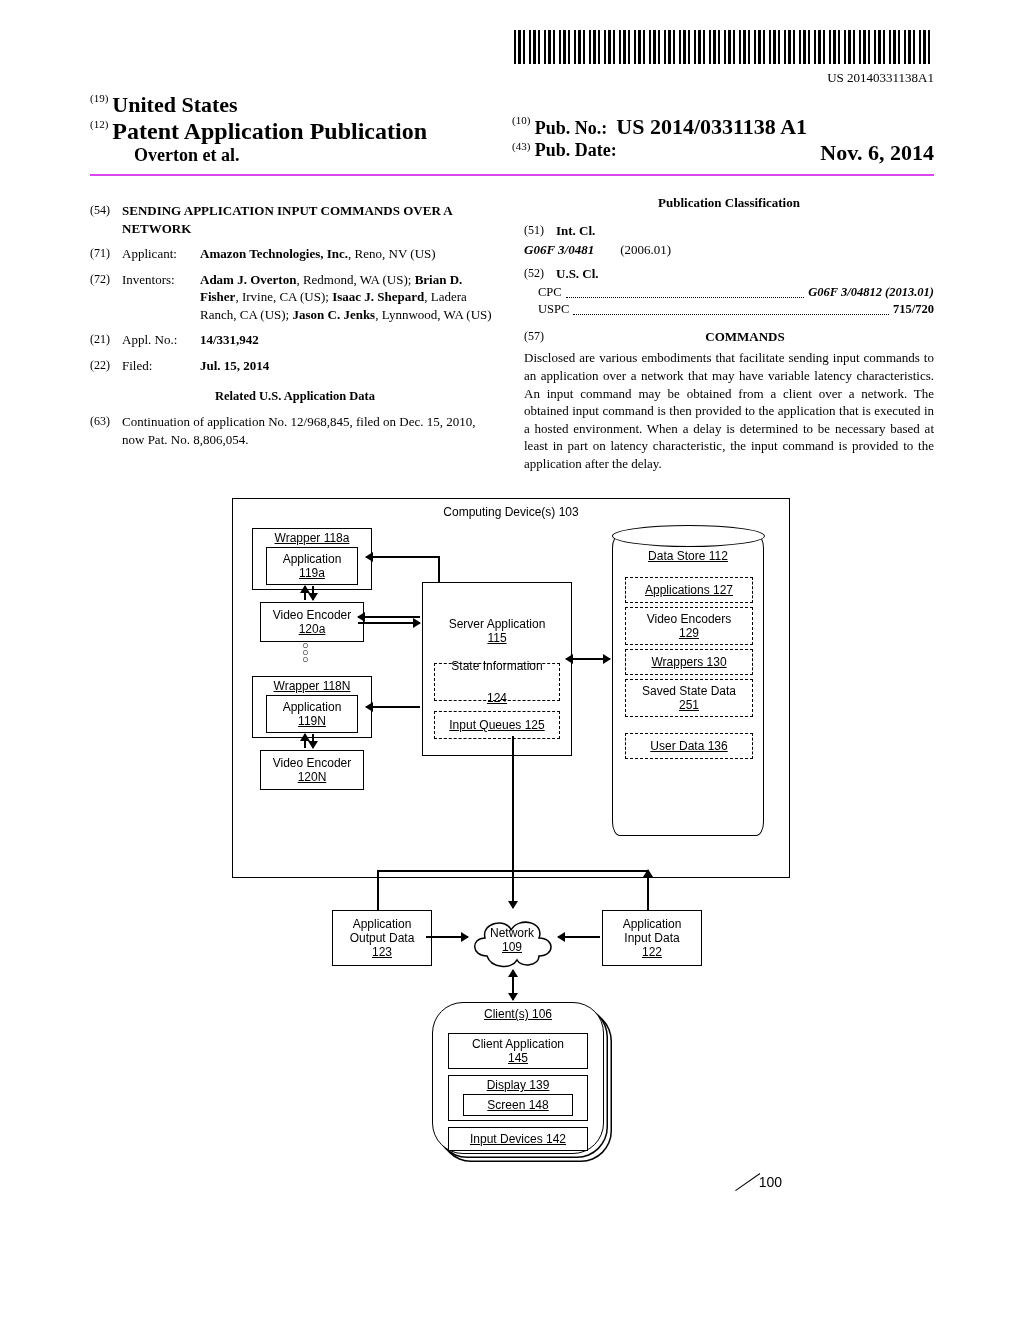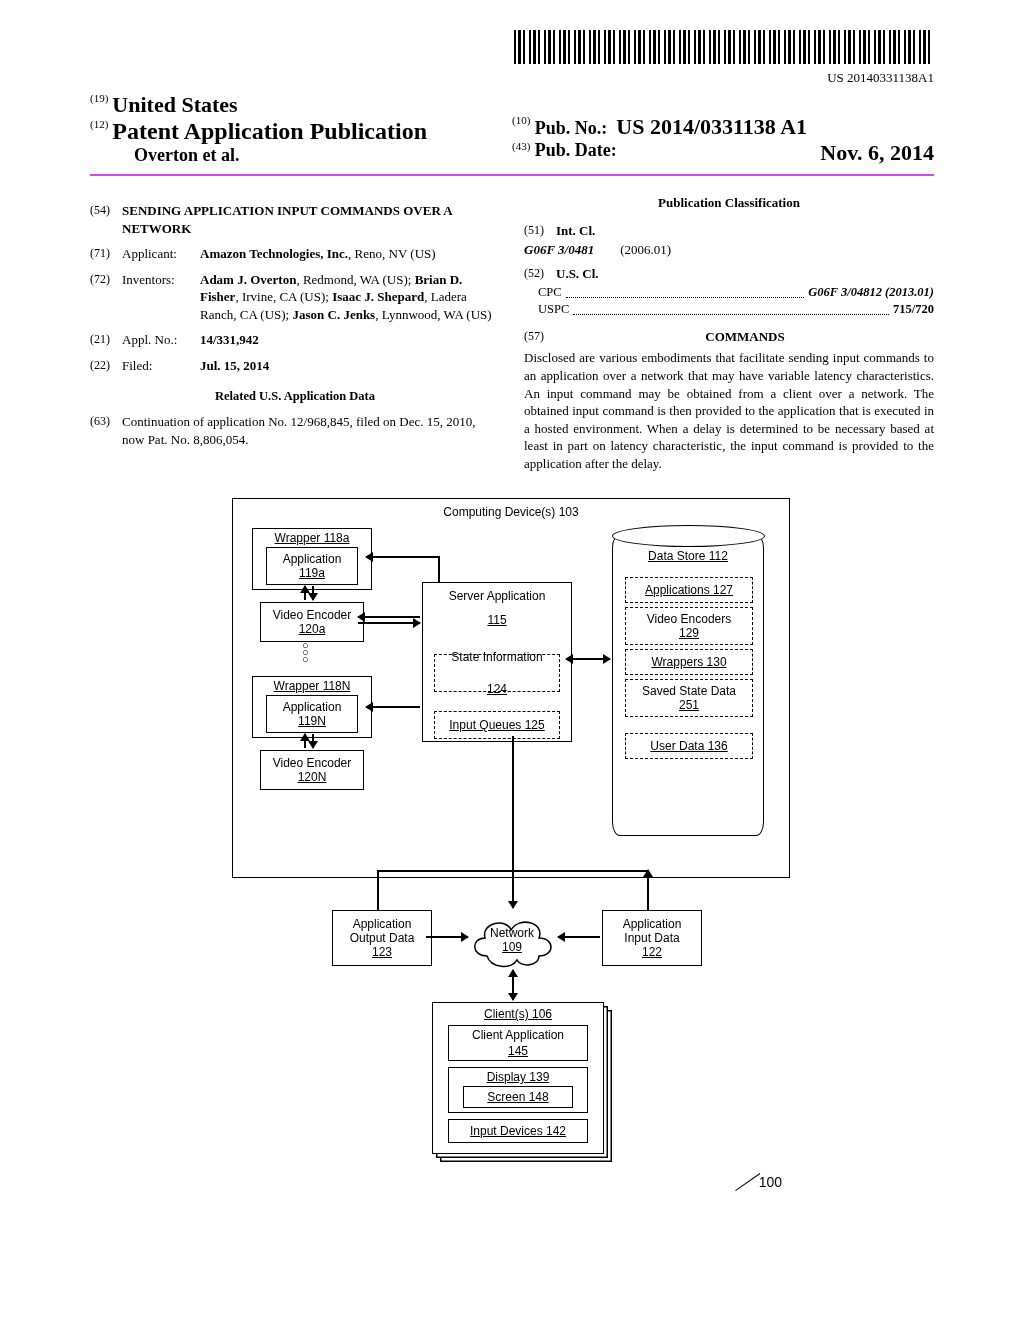--- a/index.html
+++ b/index.html
@@ -263,21 +263,21 @@
           <div class="u">119N</div>
         </div>
       </div>
       <div class="dbox" style="left:28px;top:260px;width:94px;height:34px;">
         <div>Video Encoder</div>
         <div class="u">120N</div>
       </div>
       <div class="line vline arrow-u" style="left:72px;top:244px;height:14px;"></div>
       <div class="line vline arrow-d" style="left:80px;top:244px;height:14px;"></div>
 
-      <div class="dbox" style="left:190px;top:92px;width:140px;height:150px;justify-content:space-between;padding-top:6px;">
+      <div class="dbox" style="left:190px;top:92px;width:140px;height:150px;justify-content:center;padding-top:20px;">
         <div>Server Application</div>
         <div class="u">115</div>
         <div class="dbox dashed" style="position:relative;width:116px;height:32px;margin-top:18px;gap:18px;">
           <div>State Information</div>
           <div class="u">124</div>
         </div>
         <div class="dbox dashed" style="position:relative;width:116px;height:22px;margin-top:10px;">
           <div><span class="u">Input Queues 125</span></div>
         </div>
       </div>
@@ -342,23 +342,23 @@
       <div class="line hline" style="left:145px;top:380px;width:136px;"></div>
       <div class="line vline" style="left:415px;top:380px;height:40px;"></div>
       <div class="line hline" style="left:280px;top:380px;width:136px;"></div>
       <div class="line hline arrow-r" style="left:194px;top:446px;width:42px;"></div>
       <div class="line hline arrow-l" style="left:326px;top:446px;width:42px;"></div>
       <div class="line vline arrow-u" style="left:415px;top:380px;height:1px;"></div>
 
       <div class="line vline arrow-d" style="left:280px;top:480px;height:30px;"></div>
       <div class="line vline arrow-u" style="left:280px;top:480px;height:1px;"></div>
 
-      <div class="dbox stack" style="left:200px;top:512px;width:162px;height:144px;justify-content:flex-start;padding-top:4px;">
+      <div class="dbox stack" style="left:200px;top:512px;width:162px;height:144px;justify-content:flex-start;padding-top:4px;border-radius:31px;">
         <div><span class="u">Client(s) 106</span></div>
-        <div class="dbox" style="position:relative;width:130px;height:30px;margin-top:4px;justify-content:space-between;">
+        <div class="dbox" style="position:relative;width:130px;height:30px;margin-top:12px;">
           <div>Client Application</div>
           <div class="u">145</div>
         </div>
         <div class="dbox" style="position:relative;width:130px;height:40px;margin-top:6px;justify-content:flex-start;padding-top:2px;">
           <div><span class="u">Display 139</span></div>
           <div class="dbox" style="position:relative;width:100px;height:16px;margin-top:2px;">
               <span class="u">Screen 148</span>
             </div>
         </div>
         <div class="dbox" style="position:relative;width:130px;height:18px;margin-top:6px;">

